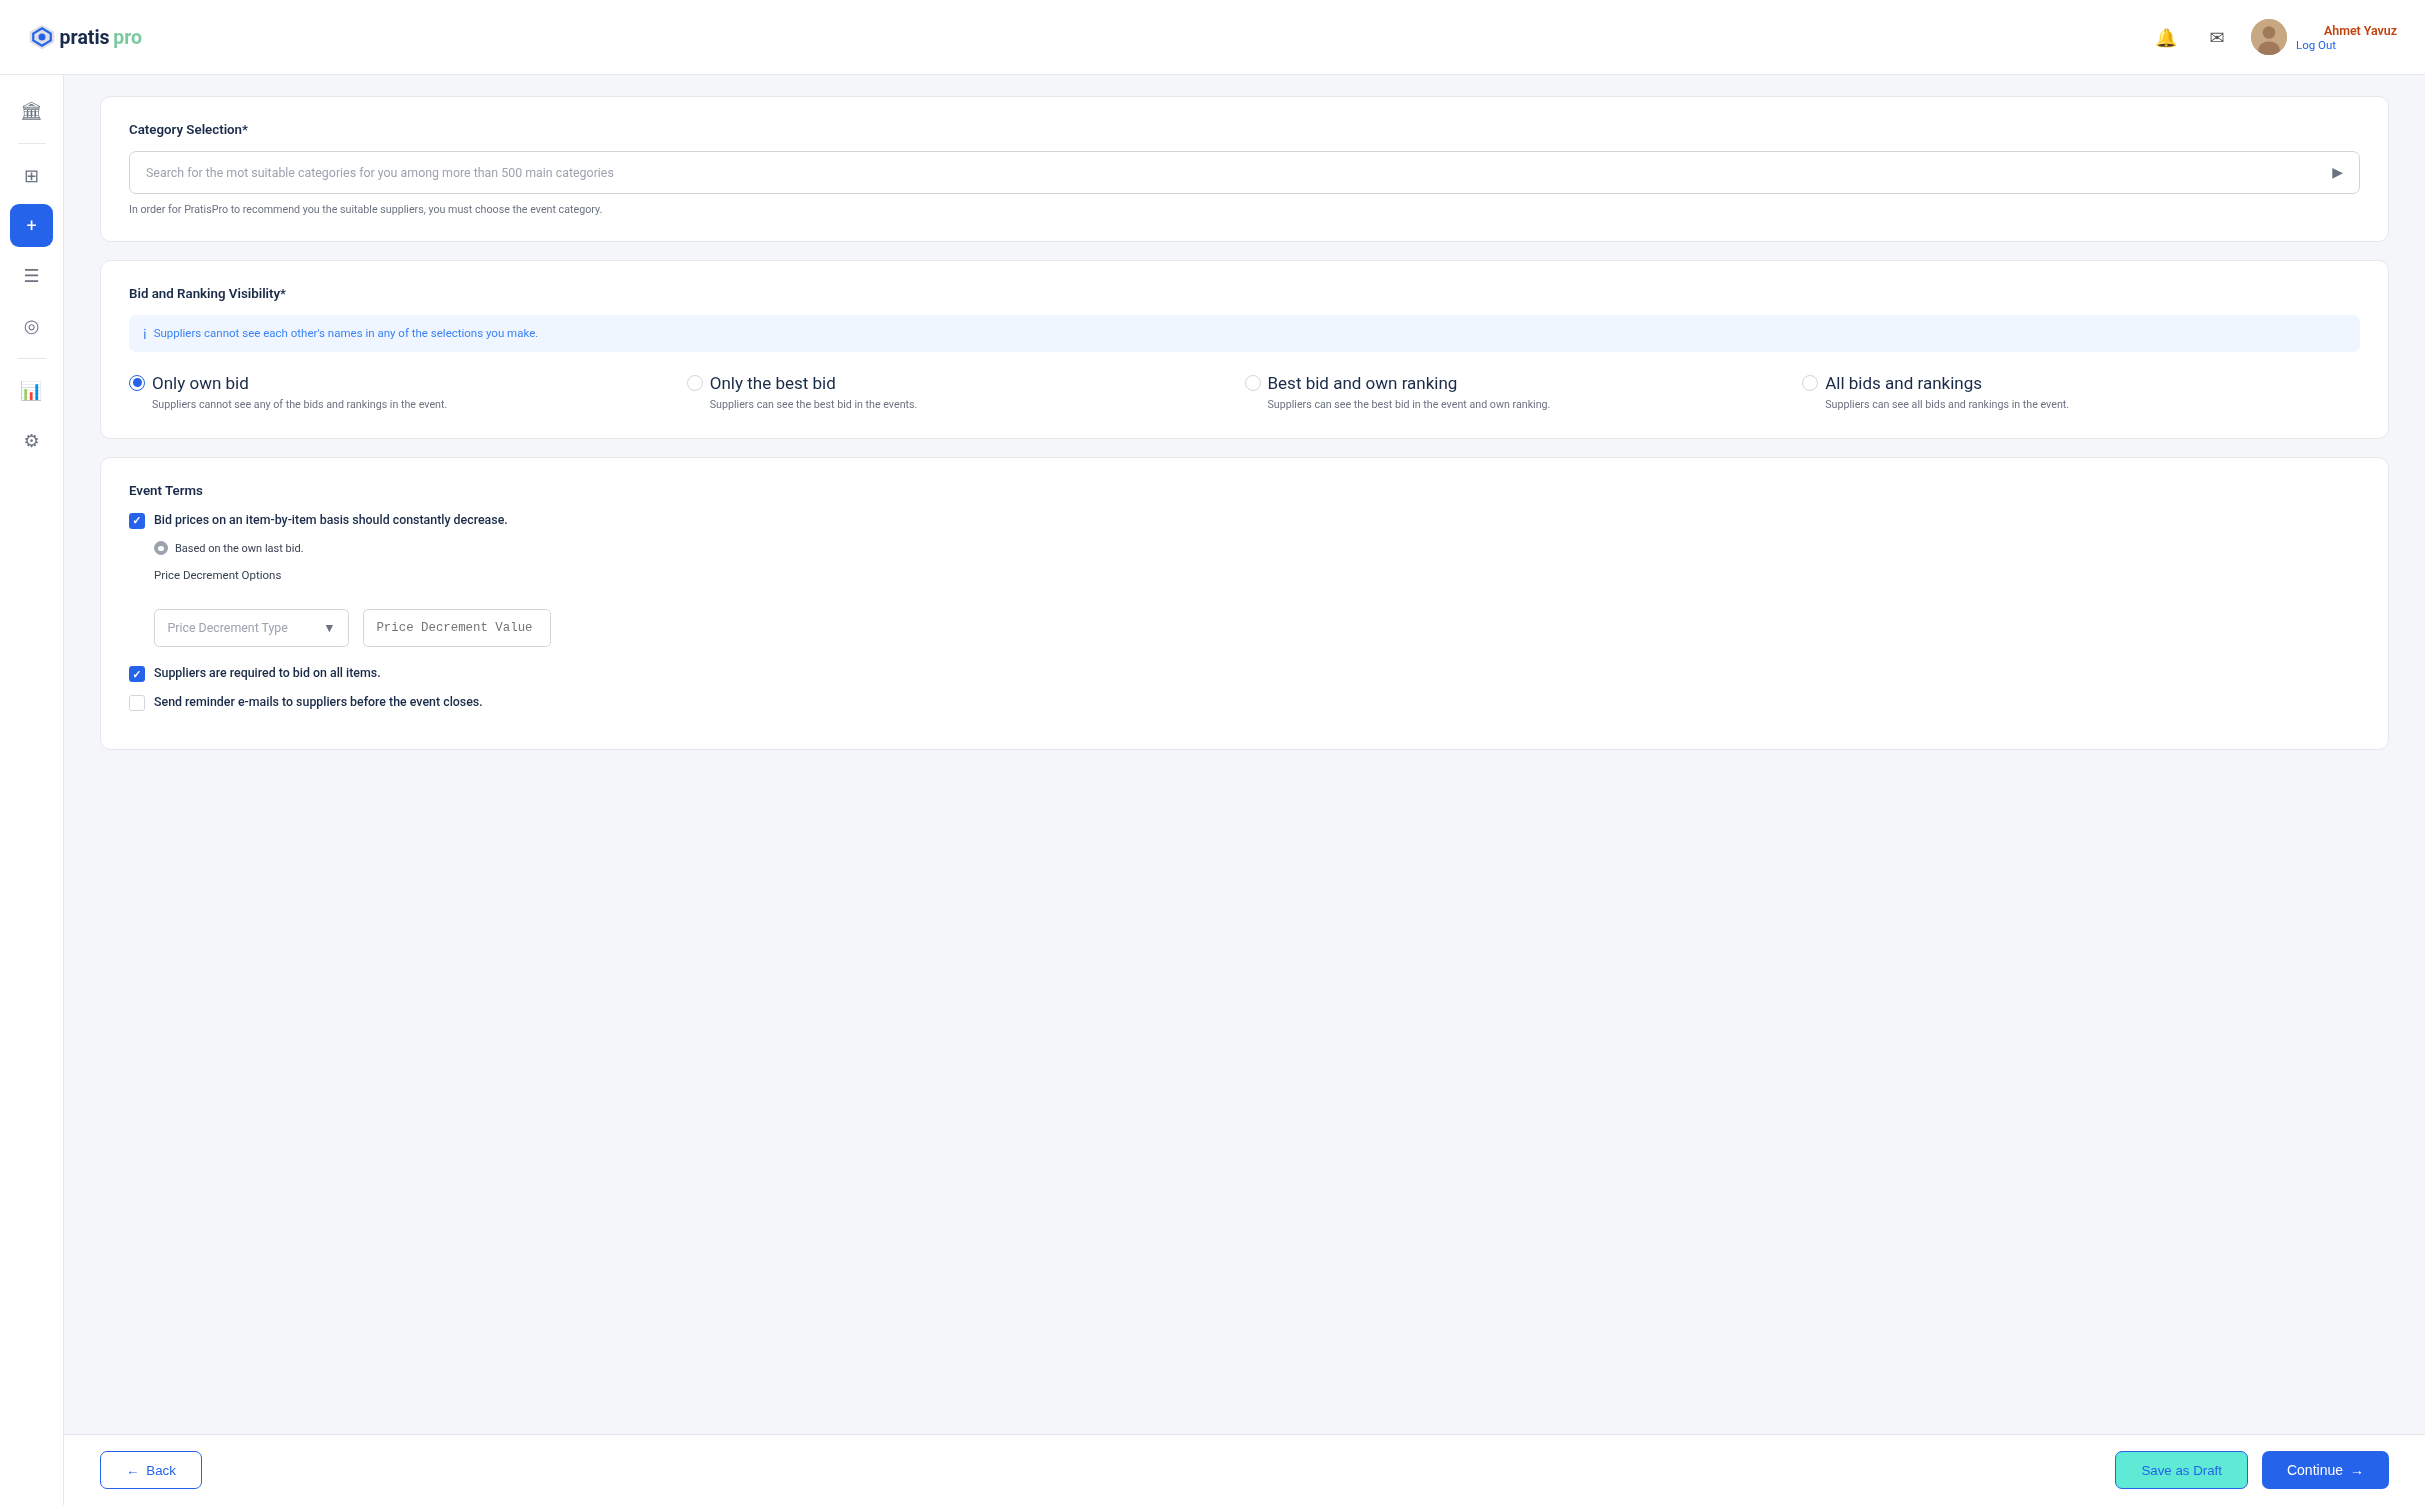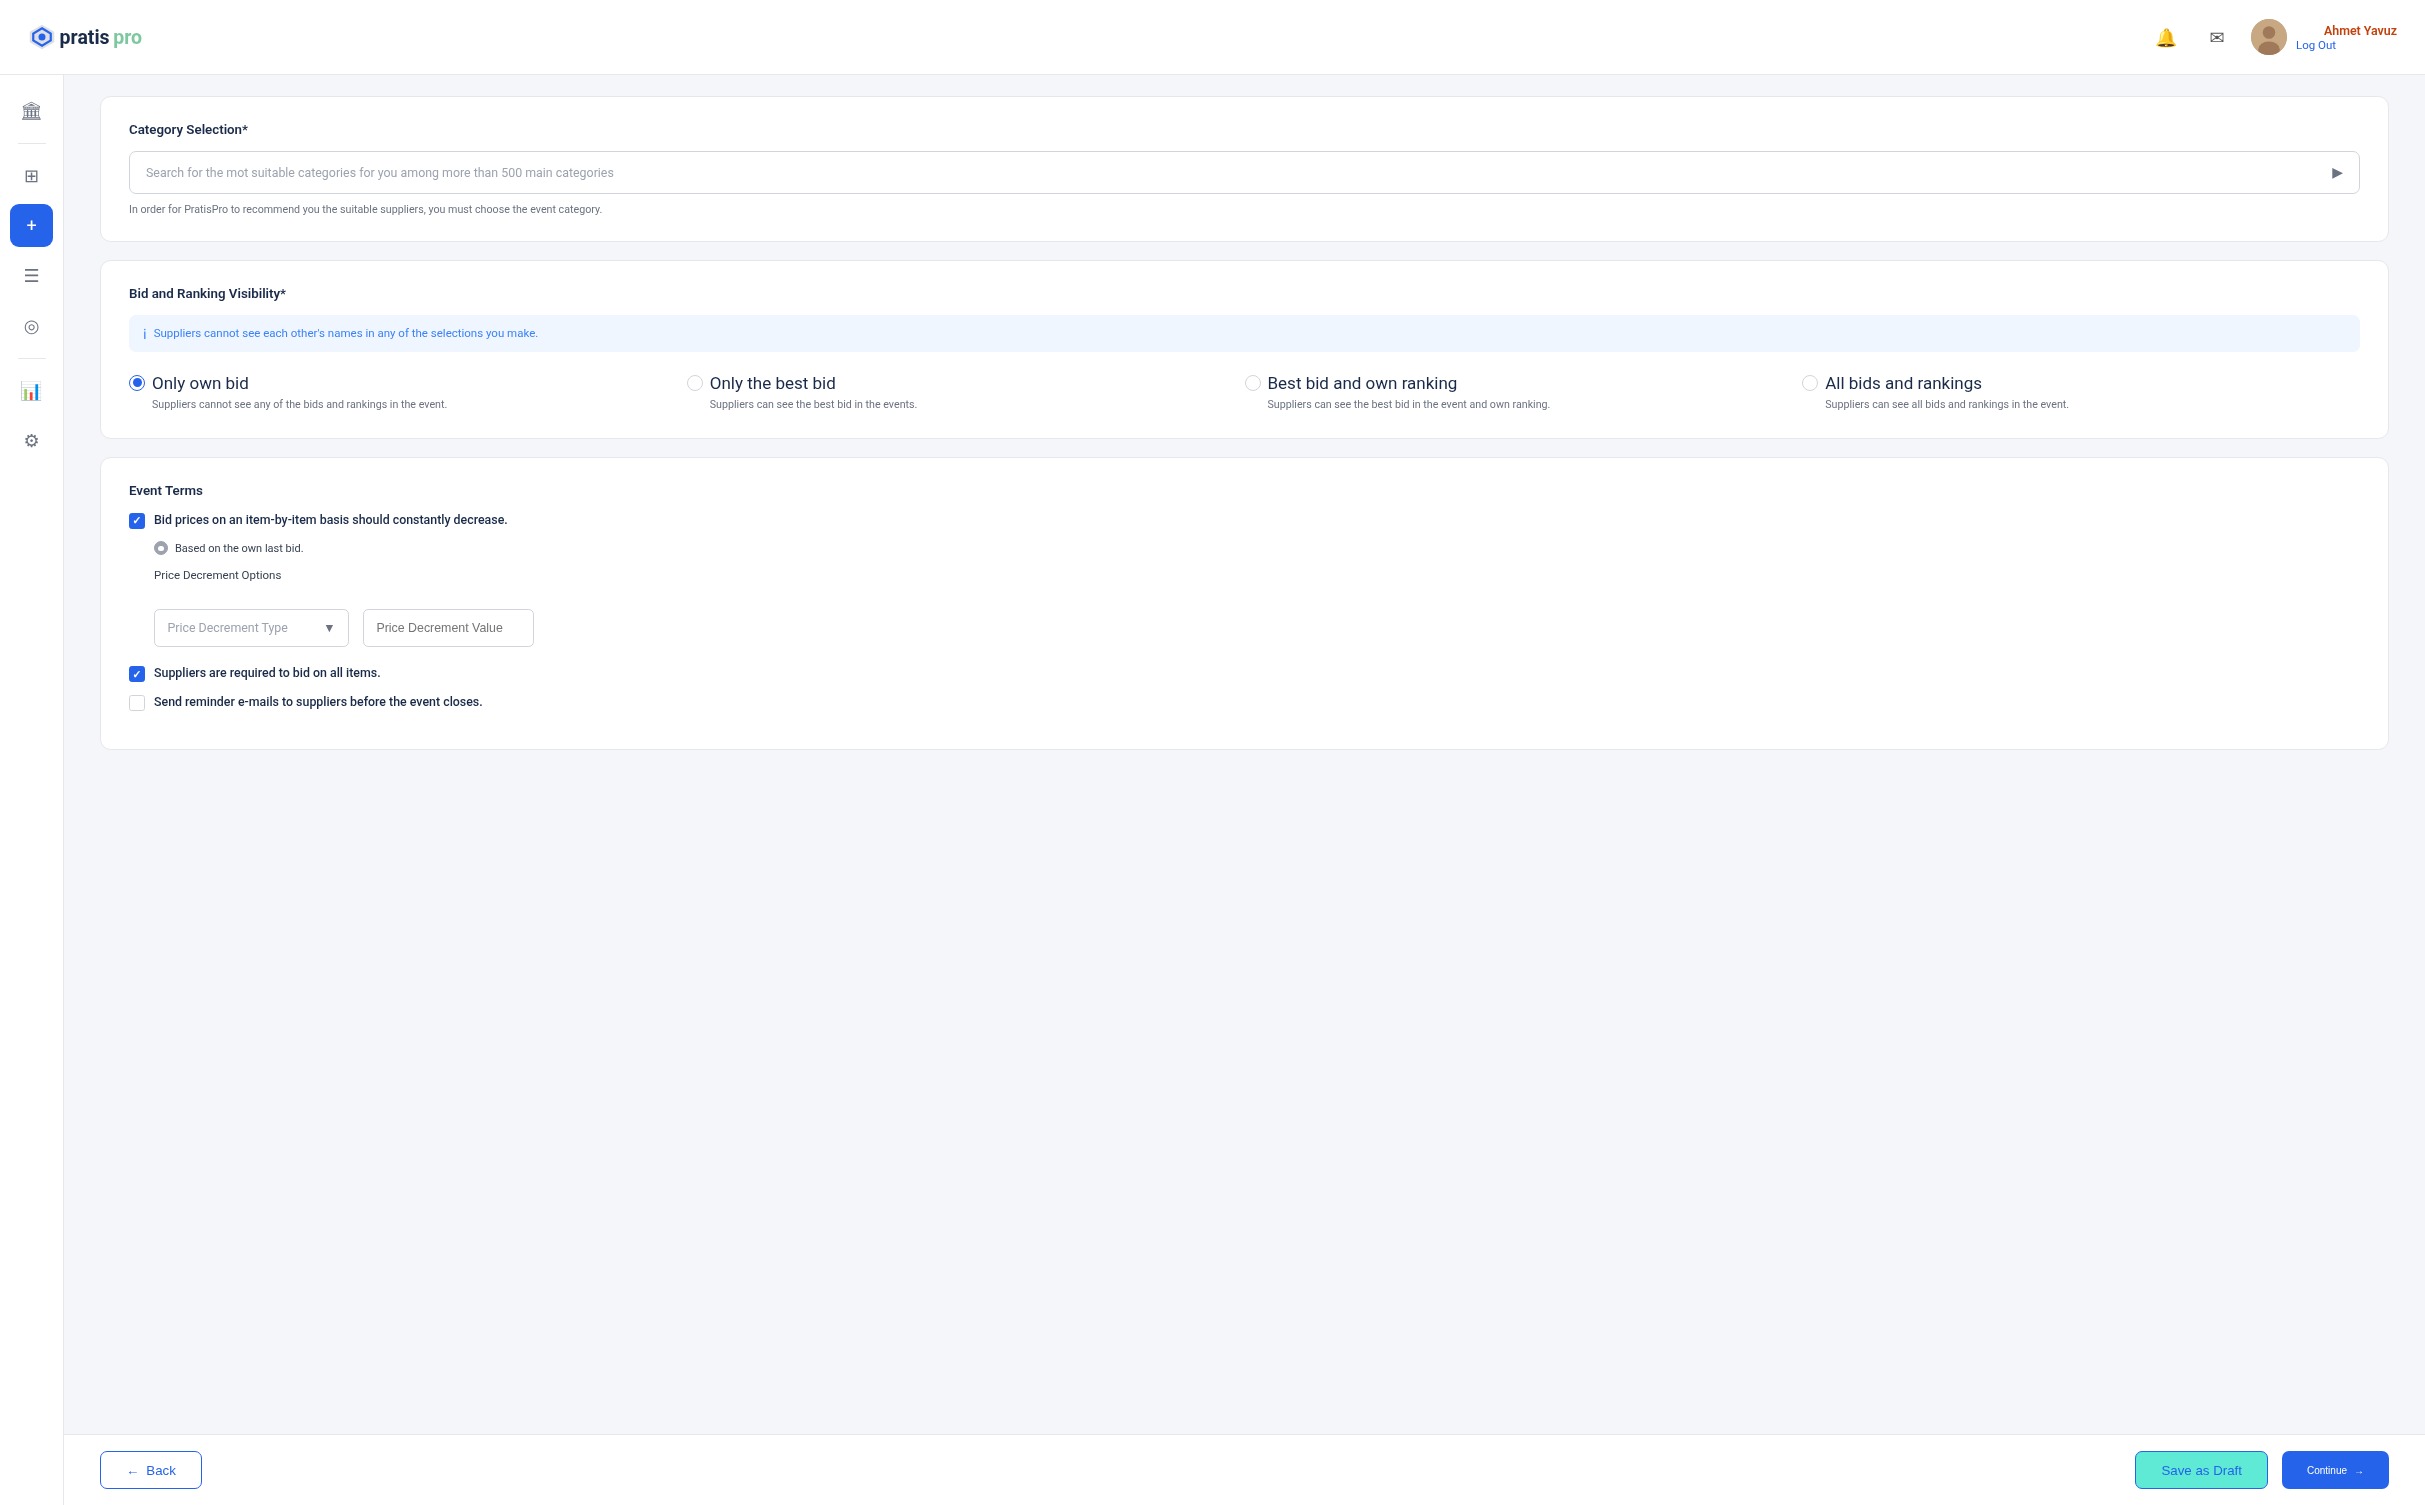--- a/index.html
+++ b/index.html
@@ -334,24 +334,25 @@
     }
     .select-field-text {
       font-size: 12.4px;
       color: #9ca3af;
     }
     .select-arrow { color: #6b7280; font-size: 12.4px; }
     .input-field {
       border: 0.9px solid #d1d5db;
       border-radius: 5.3px;
       padding: 10.7px 12.4px;
-      width: 171px;
+      width: 188px;
       font-size: 12.4px;
       color: #9ca3af;
       background: #fff;
+      font-family: Liberation Mono, monospace;
     }
 
     
     .footer {
       position: fixed;
       bottom: 0;
       left: 64px;
       right: 0;
       background: #fff;
       border-top: 0.9px solid #e5e7eb;
@@ -390,21 +391,21 @@
     }
     .btn-continue {
       display: flex;
       align-items: center;
       gap: 7px;
       background: #2563eb;
       color: #fff;
       border: none;
       border-radius: 7px;
       padding: 10.7px 25px;
-      font-size: 10px;
+      font-size: 14px;
       font-weight: 500;
       cursor: pointer;
     }
   </style>
 </head>
 <body>
 
 <div class="header">
   <div class="logo">
     <svg class="logo-icon" viewBox="0 0 32 32" fill="none" xmlns="http://www.w3.org/2000/svg">

